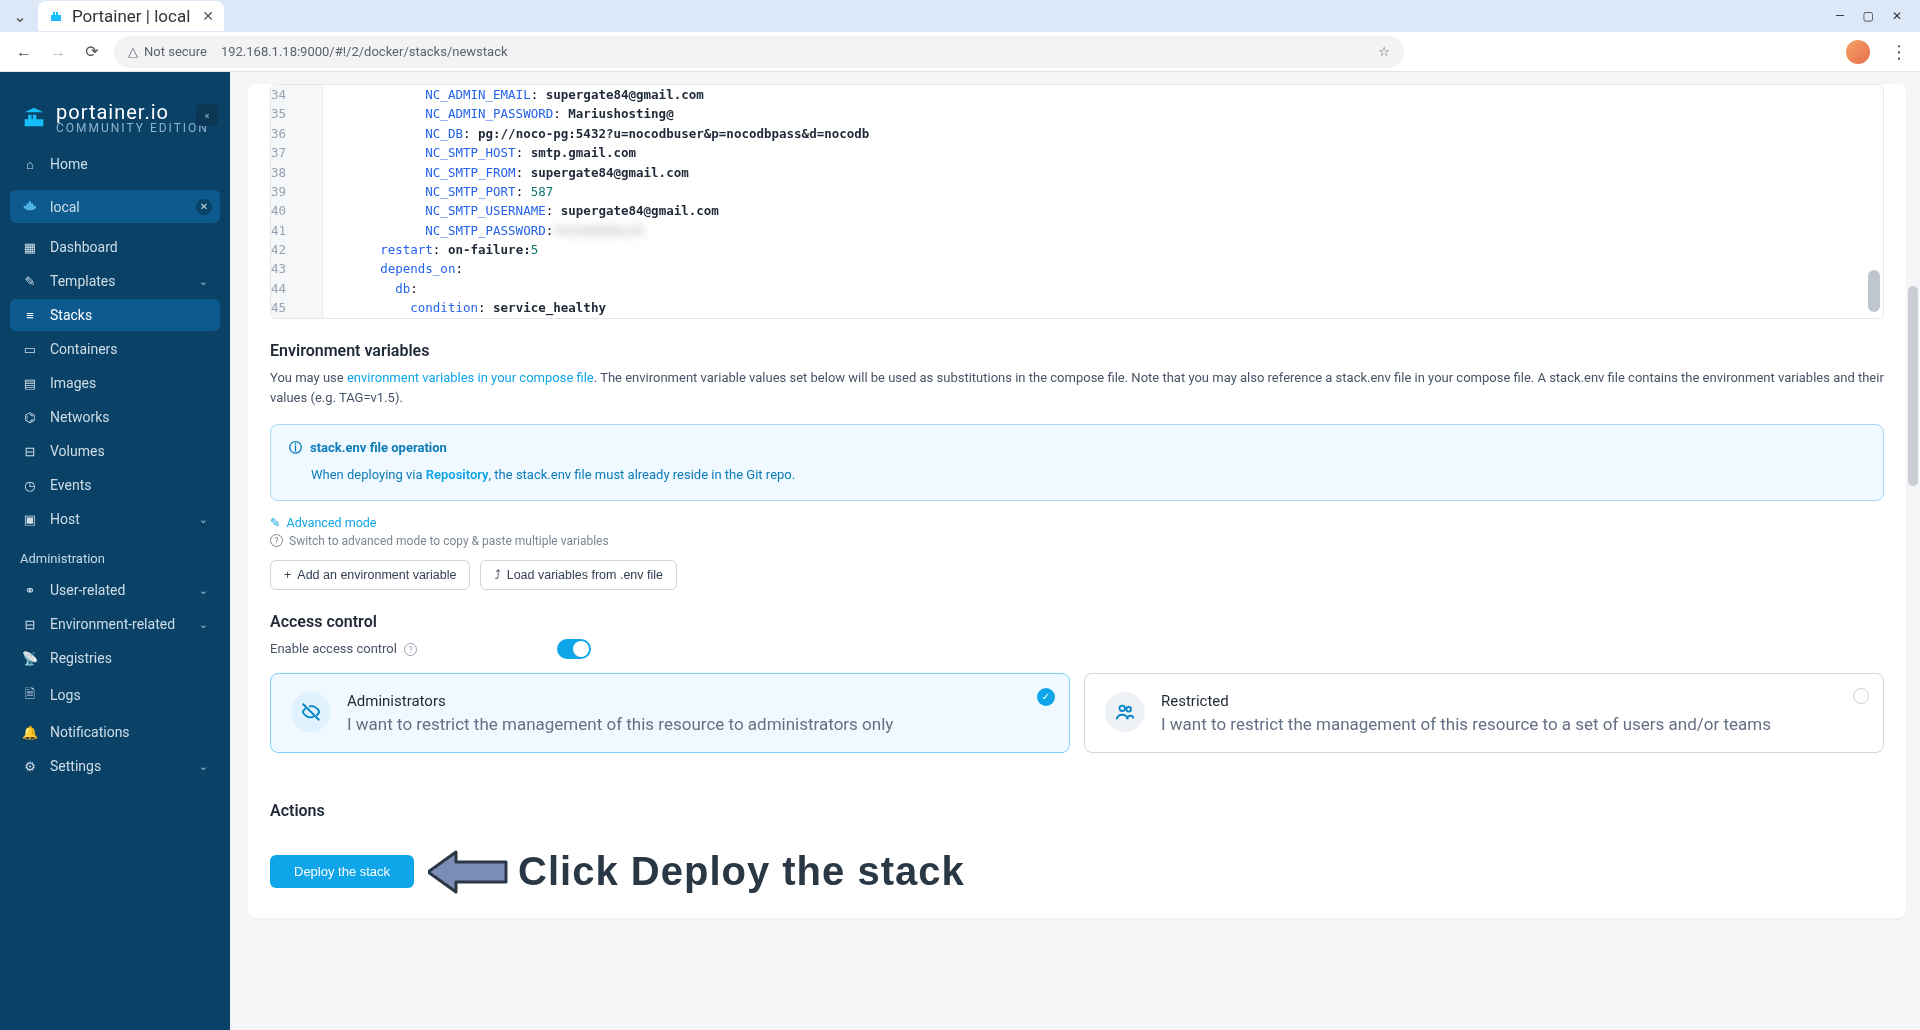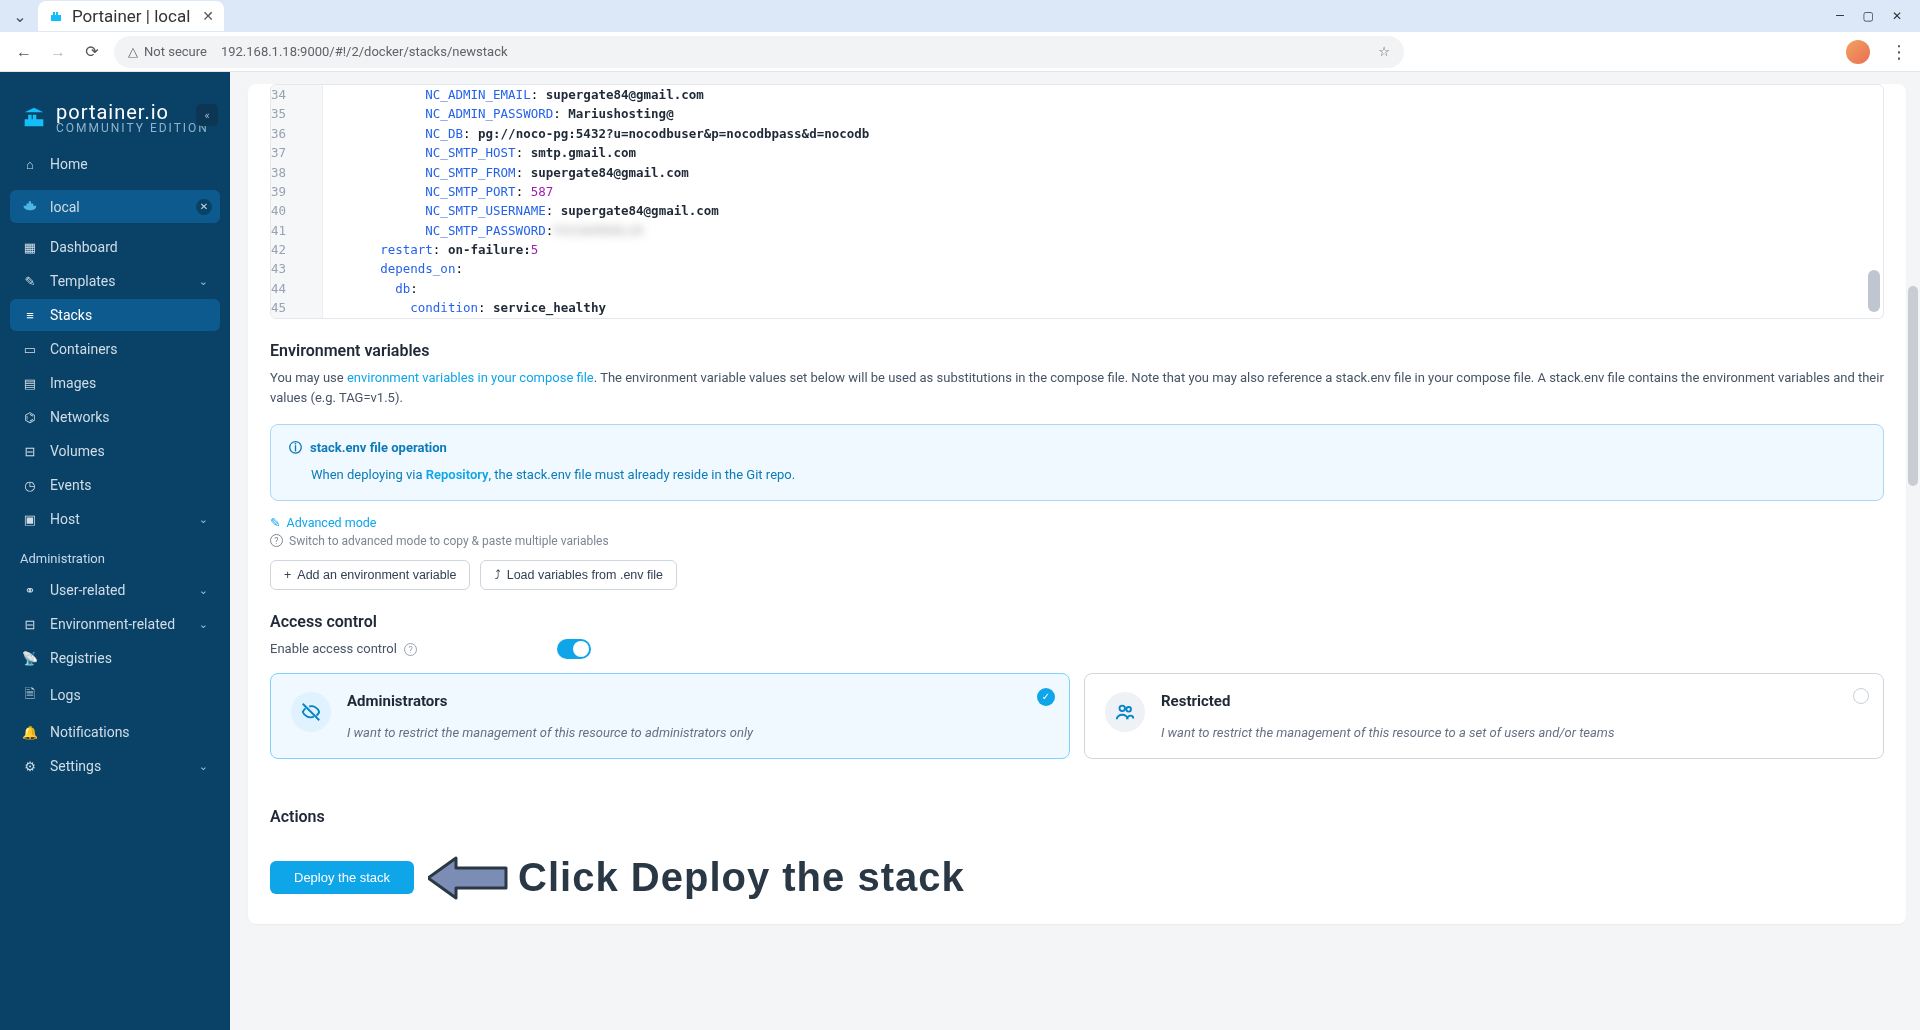--- a/index.html
+++ b/index.html
@@ -47,21 +47,21 @@
 .content-card { background: #fff; border-radius: 8px; padding: 0 22px 22px; box-shadow: 0 1px 2px rgba(0,0,0,0.04); }
 
 
 .editor { background: #fff; border: 1px solid #e4e7ec; border-radius: 6px; font-family: "SFMono-Regular", Consolas, monospace; font-size: 12.5px; line-height: 1.55; position: relative; }
 .editor-gutter-bg { position:absolute; left:0; top:0; bottom:0; width:52px; background:#f5f7f9; border-right:1px solid #eceff3; border-radius:6px 0 0 6px; }
 .editor-line { display: flex; position: relative; }
 .line-num { width: 52px; text-align: left; padding-right: 12px; color: #98a2b3; user-select: none; }
 .line-code { padding-left: 12px; white-space: pre; }
 .tok-key { color: #2563eb; }
 .tok-val { color: #1f2937; font-weight: bold; }
-.tok-num { color: #a21caf; }
+.tok-num { color: #0f766e; }
 .blurred { filter: blur(4px); color: #aaa; }
 .editor-thumb { position:absolute; right:3px; bottom:6px; width:12px; height:42px; background:#c0c6cf; border-radius:6px; }
 
 .section-title { font-size: 16px; font-weight: 600; color: #1f2937; margin-top: 22px; margin-bottom: 8px; }
 .section-desc { font-size: 13px; color: #475467; line-height: 1.55; margin-bottom: 16px; }
 .link { color: #0ea5e9; cursor: pointer; }
 .link-bold { color: #0ea5e9; font-weight: 600; }
 
 
 .info-box { border: 1px solid #a9d8f2; background: #f0f9ff; border-radius: 8px; padding: 14px 18px; font-size: 13px; color: #0c7bb9; }
@@ -80,22 +80,22 @@
 .ac-row { display: flex; align-items: center; gap: 20px; margin-top: 8px; font-size: 13px; color: #475467; }
 .toggle { width: 34px; height: 20px; background: #0ea5e9; border-radius: 10px; position: relative; cursor: pointer; margin-left: 120px; }
 .toggle-knob { position: absolute; right: 2px; top: 2px; width: 16px; height: 16px; background: #fff; border-radius: 50%; }
 
 
 .access-cards { display: flex; gap: 14px; margin-top: 14px; }
 .access-card { flex: 1; border: 1px solid #d0d5dd; border-radius: 8px; padding: 18px 20px; display: flex; gap: 16px; position: relative; cursor: pointer; }
 .access-card.selected { border-color: #7dd3fc; background: #f0f9ff; }
 .ac-icon { width: 40px; height: 40px; border-radius: 50%; background: #e0f2fe; display: flex; align-items: center; justify-content: center; color: #0284c7; flex-shrink: 0; }
 .access-card:not(.selected) .ac-icon { background: #eef2f6; color: #0284c7; }
-.ac-title { font-weight: 700; font-size: 15px; color: #1f2937; }
-.ac-desc { font-size: 13px; color: #667085; margin-top: 15px; font-style: italic; }
+.ac-title { font-weight: 400; font-size: 15px; color: #1f2937; }
+.ac-desc { font-size: 17px; color: #667085; margin-top: 4px; }
 .ac-check { position: absolute; top: 14px; right: 14px; width: 18px; height: 18px; border-radius: 50%; background: #0ea5e9; color: #fff; display: flex; align-items: center; justify-content: center; font-size: 10px; }
 .ac-radio { position: absolute; top: 14px; right: 14px; width: 16px; height: 16px; border: 1.5px solid #c9d0da; border-radius: 50%; }
 
 
 .deploy-row { margin-top: 28px; display: flex; align-items: center; gap: 14px; }
 .btn-primary { background: #0ea5e9; color: #fff; border: none; border-radius: 6px; padding: 9px 24px; font-size: 13px; font-weight: 500; cursor: pointer; }
 
 
 .callout { display: flex; align-items: center; gap: 10px; }
 .arrow-shape { width: 80px; height: 48px; position: relative; }

